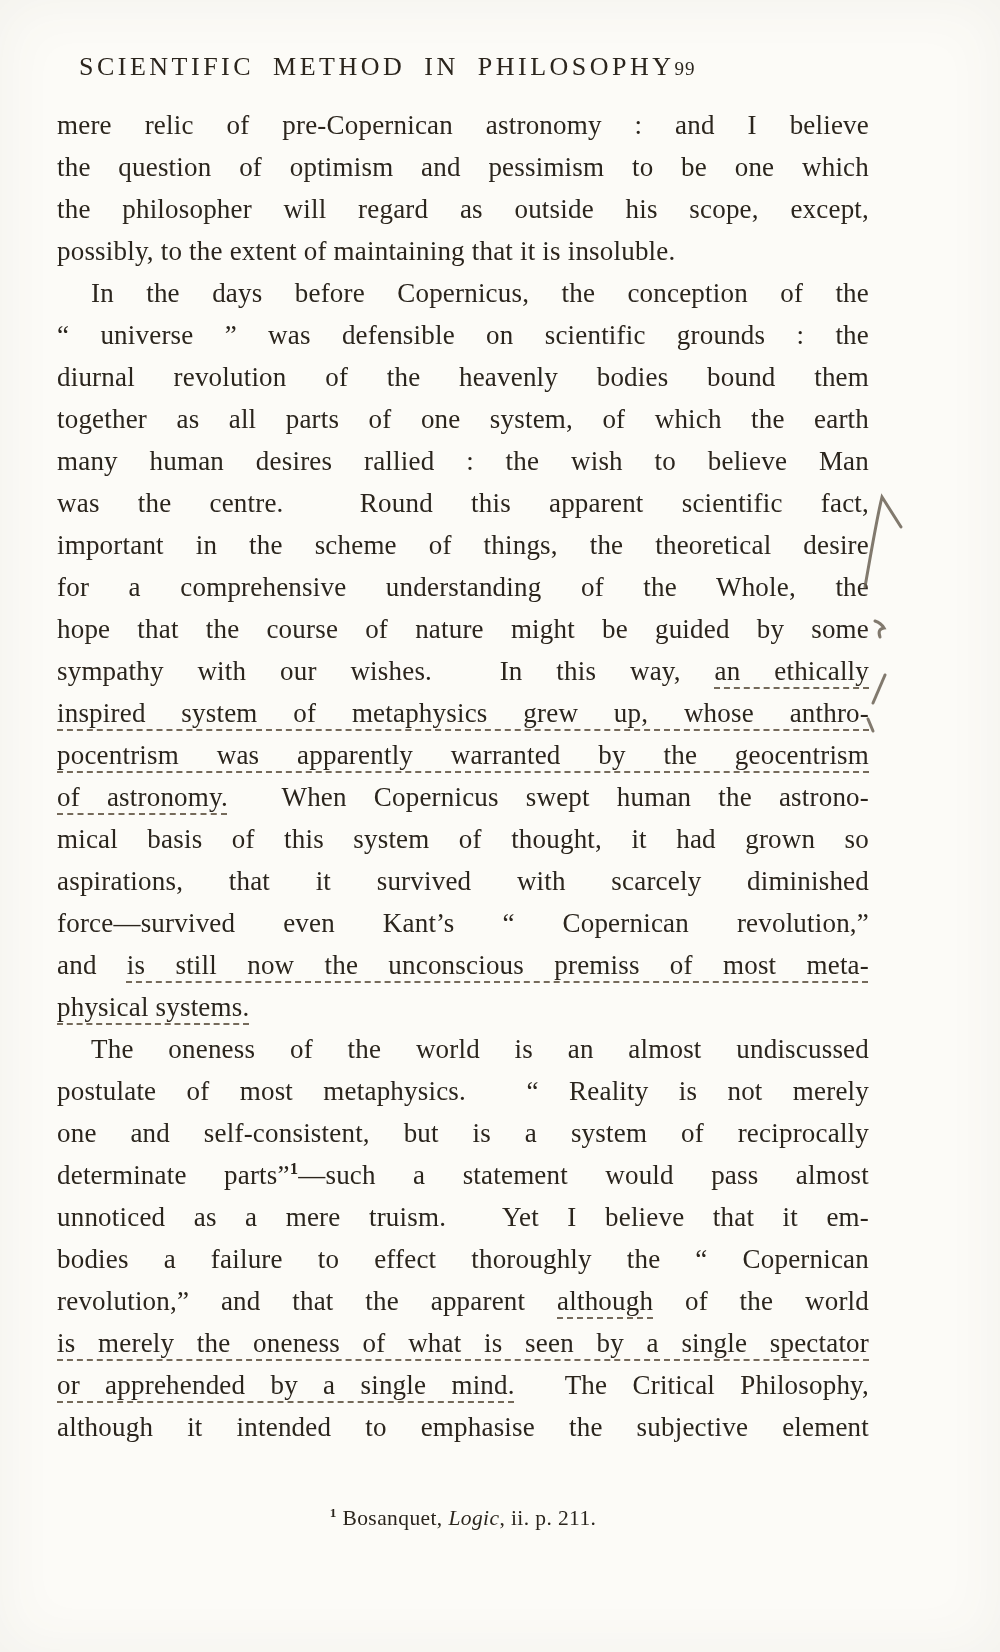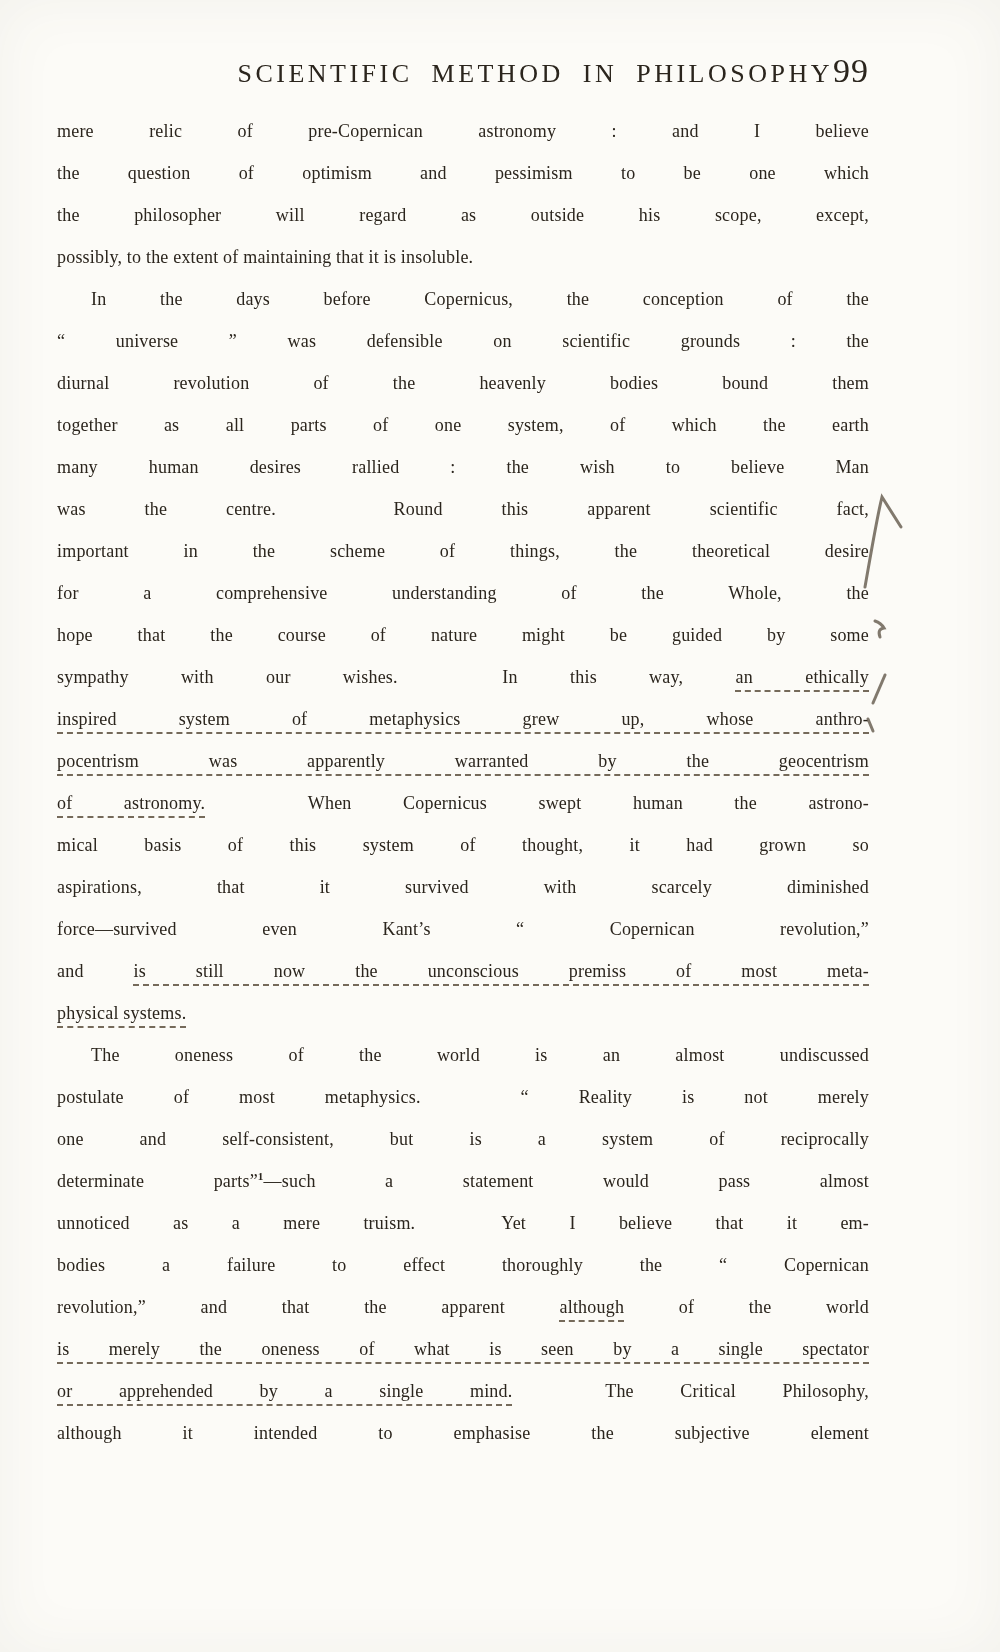--- a/index.html
+++ b/index.html
@@ -18,38 +18,38 @@
   
   .page::after {
     content: "";
     position: absolute; inset: 0;
     pointer-events: none;
     box-shadow: inset 0 0 60px rgba(90,80,60,0.06);
   }
   .running-header {
     position: absolute;
     left: 57px; top: 52px; width: 812px;
-    display: flex; justify-content: flex-end; align-items: baseline;
+    display: flex; justify-content: flex-start; align-items: baseline;
     padding-left: 22px; box-sizing: border-box;
   }
   .header-title {
     font-size: 26px;
     letter-spacing: 3.5px;
     word-spacing: 9px;
     font-weight: 500;
   }
   .page-number {
-    font-size: 34px;
+    font-size: 19px;
     font-weight: 500;
     letter-spacing: 1px;
   }
   .text-block {
     position: absolute;
-    left: 57px; top: 110px; width: 812px;
-    font-size: 18px;
+    left: 57px; top: 104px; width: 812px;
+    font-size: 27px;
     line-height: 42px;
     letter-spacing: 0.2px;
   }
   .paragraph { margin: 0; }
   .line {
     white-space: pre-wrap;
     text-align: justify;
   }
   .jline { text-align-last: justify; }
   .indent { text-indent: 34px; }
@@ -129,20 +129,21 @@
         <div class="line jline"><span>determinate parts”</span><sup class="fnref">1</sup><span>—such a statement would pass almost</span></div>
         <div class="line jline"><span>unnoticed as a mere truism.  Yet I believe that it em-</span></div>
         <div class="line jline"><span>bodies a failure to effect thoroughly the “ Copernican</span></div>
         <div class="line jline"><span>revolution,” and that the apparent </span><span class="pencil-u">although</span><span> of the world</span></div>
         <div class="line jline"><span class="pencil-u">is merely the oneness of what is seen by a single spectator</span></div>
         <div class="line jline"><span class="pencil-u">or apprehended by a single mind.</span><span>  The Critical Philosophy,</span></div>
         <div class="line jline"><span>although it intended to emphasise the subjective element</span></div>
       </div>
     </div>
 
+  <div class="footnote" id="footnote"><sup class="fnref">1</sup><span> Bosanquet, </span><span class="ital">Logic</span><span>, ii. p. 211.</span></div>
 
   <svg class="marginalia" viewBox="0 0 90 280" aria-hidden="true">
     <path d="M 30 112 C 36 78 42 42 47 22 L 66 52"></path>
     <path d="M 40 146 q 6 2 9 7 q -7 1 -4 9"></path>
     <path d="M 38 228 L 50 200"></path>
     <path d="M 33 244 l 5 12"></path>
   </svg>
 
 </div>
 

